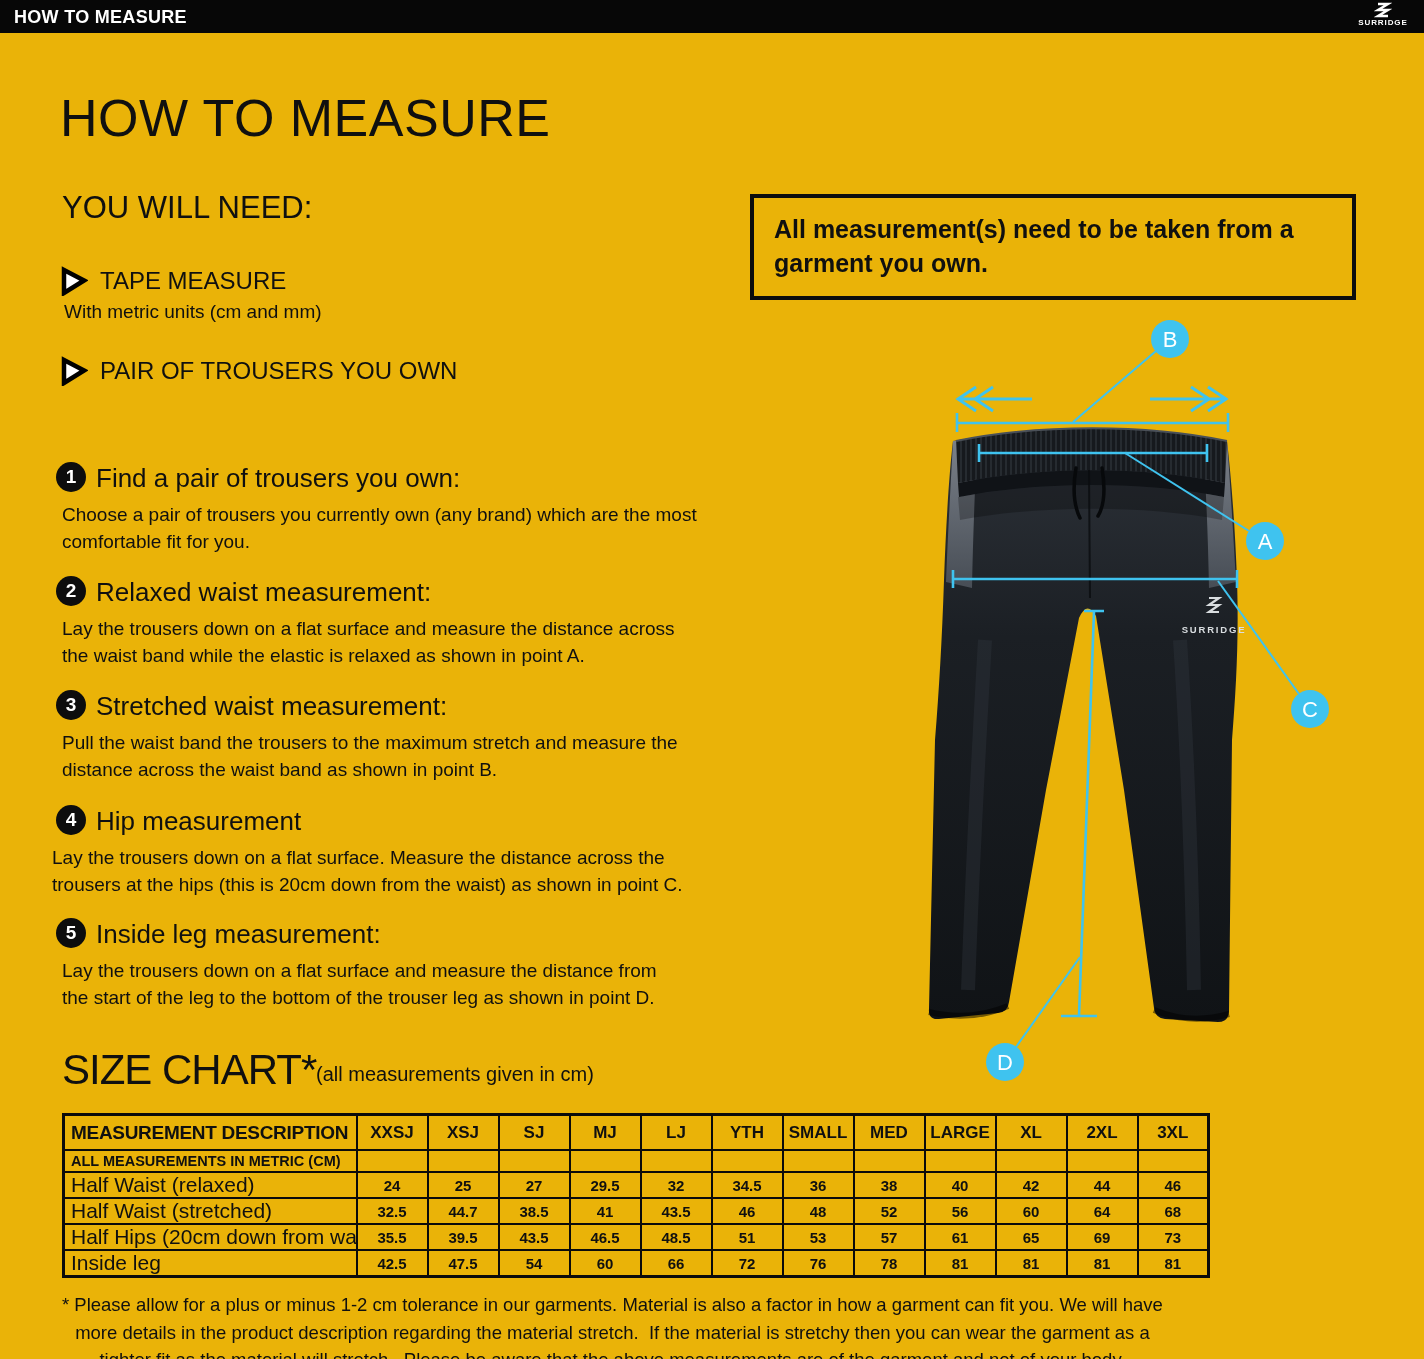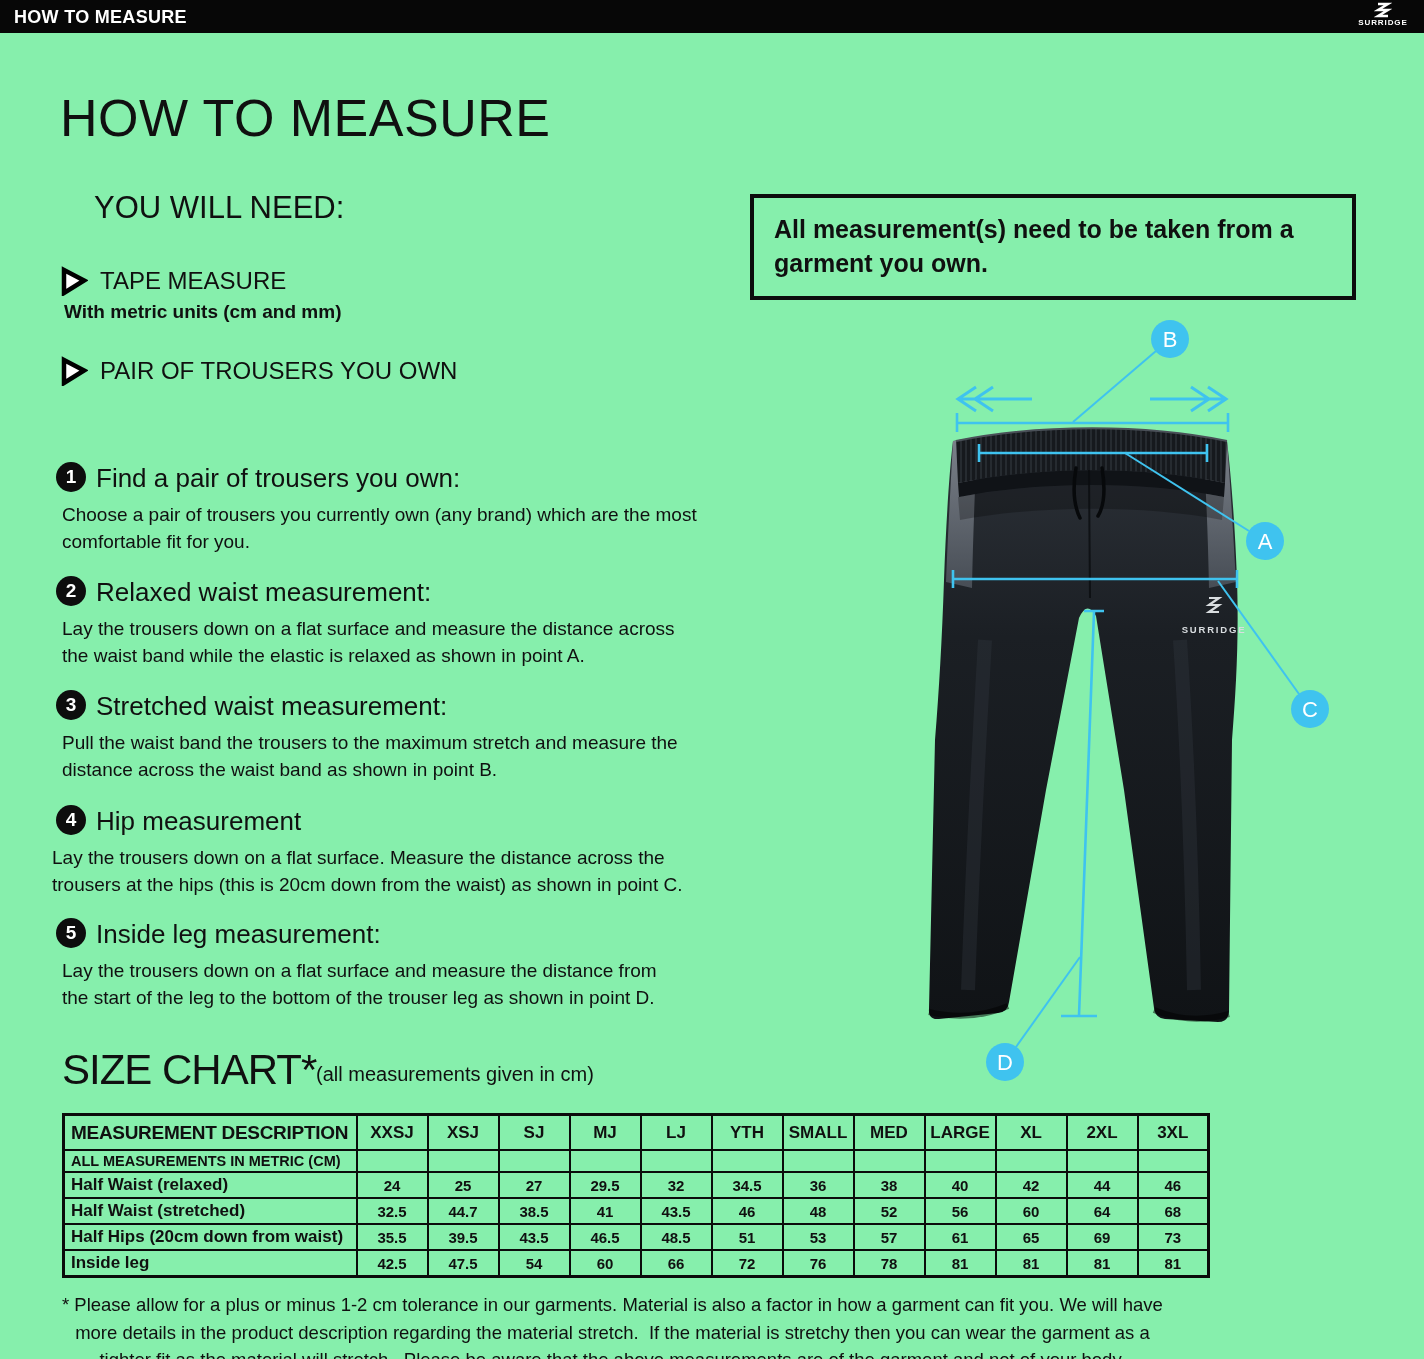--- a/index.html
+++ b/index.html
@@ -1,16 +1,16 @@
 <!DOCTYPE html>
 <html><head>
 <meta charset="utf-8">
 <style>
   html,body{margin:0;padding:0;background:#ffffff;}
-  #page{position:relative;width:1424px;height:1359px;background:#86efac;overflow:hidden;
+  #page{position:relative;width:1424px;height:1359px;background:#eab308;overflow:hidden;
         font-family:"Liberation Sans",sans-serif;color:#101010;}
   .abs{position:absolute;white-space:nowrap;}
 
   
   .topbar{position:absolute;left:0;top:0;width:1424px;height:33px;background:#070707;}
   .topbar-title{position:absolute;left:14px;top:7px;color:#ffffff;font-size:18px;font-weight:700;letter-spacing:.3px;}
   .brandbox{position:absolute;right:8px;top:1px;width:66px;height:31px;text-align:center;color:#fff;}
   .brandbox .mark{display:block;margin:1px auto 0 auto;}
   .brandbox .word{display:block;font-size:8px;font-weight:700;letter-spacing:.9px;margin-top:-1px;}
 
@@ -37,21 +37,21 @@
   .sc-note{font-size:20px;}
   table.sizes{position:absolute;left:62px;top:1113px;border-collapse:collapse;border:3px solid #0b0b0b;
               table-layout:fixed;width:1148px;}
   table.sizes th,table.sizes td{border:2px solid #0b0b0b;padding:0;text-align:center;overflow:hidden;
               white-space:nowrap;font-family:"Liberation Sans",sans-serif;}
   table.sizes thead th{height:33px;font-size:17px;font-weight:700;}
   table.sizes th.desc{font-size:19px;text-align:left;padding-left:6px;letter-spacing:-.3px;}
   table.sizes td.desc{text-align:left;padding-left:6px;}
   tr.metric td{height:20px;font-size:14.5px;font-weight:700;margin-top:8px;}
   tr.dat td{height:24px;font-size:15px;font-weight:700;}
-  tr.dat td.desc{font-size:17px;font-weight:700;}
+  tr.dat td.desc{font-size:21px;font-weight:400;}
   col.c0{width:293px;} col.cs{width:71px;}
 
   .footnote{font-size:18.5px;line-height:27.5px;}
   .footnote div{white-space:pre;text-align:center;}
 
   svg text{font-family:"Liberation Sans",sans-serif;}
 </style>
 </head>
 <body>
 
@@ -62,27 +62,27 @@
     <div class="brandbox">
       <svg class="mark" width="18" height="17" viewBox="0 0 18 17">
         <path d="M4 2 h10 l-10 6 h10 l-10 6 h10" stroke="#ffffff" stroke-width="2.6" fill="none"></path>
       </svg>
       <span class="word">SURRIDGE</span>
     </div>
   </div>
 
   <div class="abs h1" style="left:60px;top:88px;">HOW TO MEASURE</div>
 
-  <div class="abs h2" style="left:62px;top:190px;margin-left:32px;">YOU WILL NEED:</div>
+  <div class="abs h2" style="left:62px;top:190px;">YOU WILL NEED:</div>
 
   <svg class="tri-icon" style="left:60px;top:266px;" width="28" height="30" viewBox="0 0 28 30">
     <path d="M4 4 L24 14.5 L4 27 Z" fill="#ffffff" stroke="#000000" stroke-width="4.5"></path>
   </svg>
   <div class="abs h3" style="left:100px;top:267px;">TAPE MEASURE</div>
-  <div class="abs sub" style="left:64px;top:301px;font-weight:bold;">With metric units (cm and mm)</div>
+  <div class="abs sub" style="left:64px;top:301px;">With metric units (cm and mm)</div>
 
   <svg class="tri-icon" style="left:60px;top:356px;" width="28" height="30" viewBox="0 0 28 30">
     <path d="M4 4 L24 14.5 L4 27 Z" fill="#ffffff" stroke="#000000" stroke-width="4.5"></path>
   </svg>
   <div class="abs h3" style="left:100px;top:357px;">PAIR OF TROUSERS YOU OWN</div>
 
   <div class="stepnum" style="left:56px;top:462px;">1</div>
   <div class="abs step-title" style="left:96px;top:463px;">Find a pair of trousers you own:</div>
   <div class="abs step-body" style="left:62px;top:501px;">
     <div>Choose a pair of trousers you currently own (any brand) which are the most</div>

